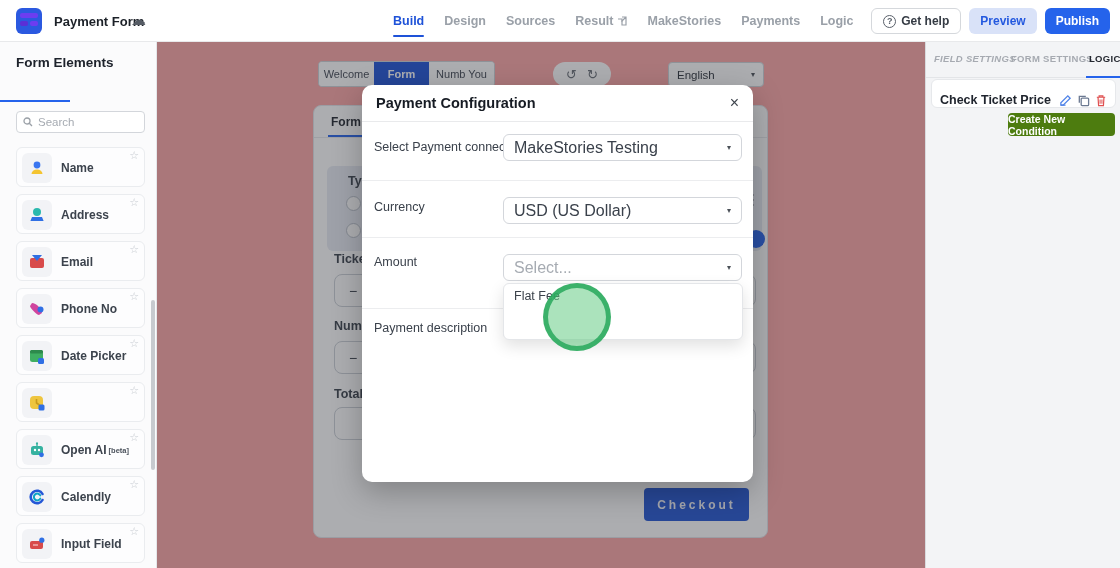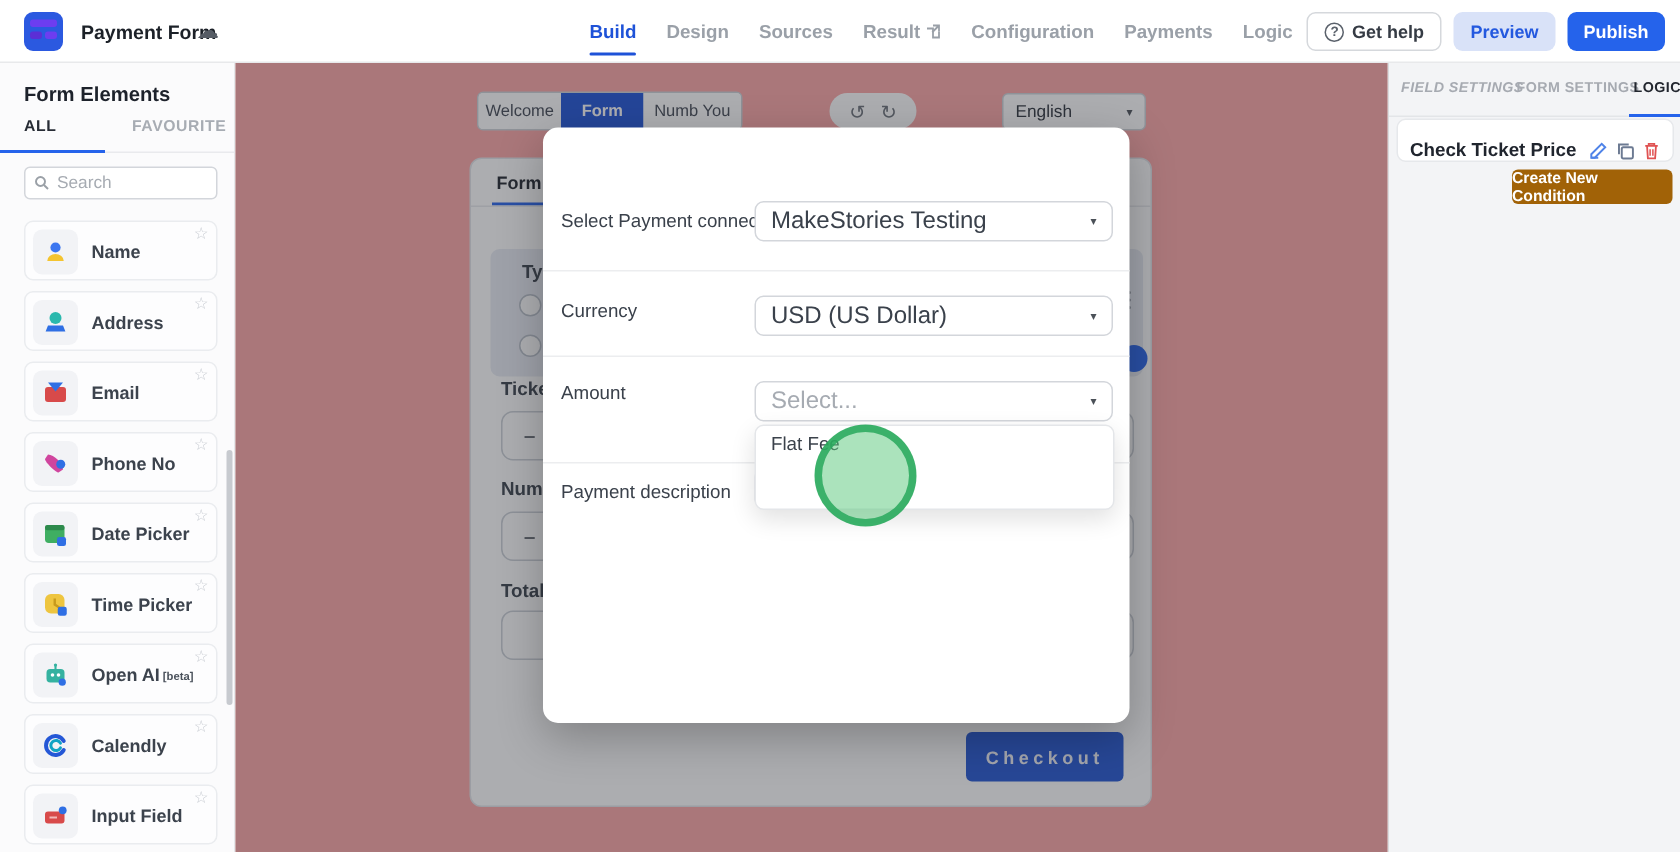--- a/index.html
+++ b/index.html
@@ -105,21 +105,21 @@
   .rsb-tabs { position:absolute; left:0; top:0; width:195px; height:36px; border-bottom:1px solid #e3e5e8; }
   .rsb-tab { position:absolute; top:11px; font-size:9.5px; font-weight:700; letter-spacing:.3px;
              color:#a6aab1; cursor:pointer; }
   .rsb-tab.t1 { left:8px;font-style:italic; } .rsb-tab.t2 { left:85px; } .rsb-tab.t3 { left:163px; color:#23272f; }
   .rsb-underline { position:absolute; left:160px; top:34px; width:35px; height:2px; background:#2563eb; }
   .cond-card { position:absolute; left:5px; top:37px; width:185px; height:29px; background:#fff;
                border:1px solid #e6e8eb; border-radius:6px; display:flex; align-items:flex-end; padding:0 8px; }
   .cond-name { font-size:12.5px; font-weight:700; color:#20252e; flex:1; }
   .cond-icons { display:flex; gap:5px; align-items:center; }
   .cond-icons svg { cursor:pointer; }
-  .create-btn { position:absolute; left:82px; top:71px; width:107px; height:23px; background:#a16207;
+  .create-btn { position:absolute; left:82px; top:71px; width:107px; height:23px; background:#4d7c0f;
                 border-radius:4px; color:#fff; font-size:10.5px; font-weight:600;
                 display:flex; align-items:center; justify-content:center; cursor:pointer; }
 
   
   .modal { position:absolute; left:362px; top:85px; width:391px; height:397px; background:#fff;
            border-radius:10px; box-shadow:0 10px 30px rgba(0,0,0,0.25); z-index:50; }
   .m-header { position:absolute; left:0; top:0; width:100%; height:37px; border-bottom:1px solid #e9eaec;
               display:flex; align-items:center; padding:0 14px; justify-content:space-between; }
   .m-title { font-size:14.5px; font-weight:700; color:#161b23; }
   .m-close { font-size:16px; color:#3f454d; cursor:pointer; line-height:1; }
@@ -159,40 +159,36 @@
       <span class="nav-item active">Build</span>
       <span class="nav-item">Design</span>
       <span class="nav-item">Sources</span>
       <span class="nav-item">
           <span>Result</span>
           <svg class="ext-icon" viewBox="0 0 10 10">
             <path d="M1 3h4v6H9V5" fill="none" stroke="#9aa0a8" stroke-width="1.2"></path>
             <path d="M5 1h4v4M9 1L4.5 5.5" fill="none" stroke="#9aa0a8" stroke-width="1.2"></path>
           </svg>
         </span>
-      <span class="nav-item">Configuration</span>
+      <span class="nav-item">MakeStories</span>
       <span class="nav-item">Payments</span>
       <span class="nav-item">Logic</span>
     </div>
     <div class="top-actions">
       <div class="btn btn-ghost">
         <span class="help-circ">?</span>
         <span>Get help</span>
       </div>
       <div class="btn btn-soft">Preview</div>
       <div class="btn btn-primary">Publish</div>
     </div>
   </div>
 
   <div class="lsb">
     <div class="lsb-title">Form Elements</div>
-    <div class="lsb-tabs">
-      <span class="lsb-tab all">ALL</span>
-      <span class="lsb-tab fav">FAVOURITE</span>
-    </div>
     <div class="lsb-underline"></div>
     <div class="search-box">
       <svg width="10" height="10" viewBox="0 0 10 10">
           <circle cx="4" cy="4" r="3" fill="none" stroke="#9aa0a7" stroke-width="1.3"></circle>
           <path d="M6.3 6.3L9 9" stroke="#9aa0a7" stroke-width="1.3"></path>
         </svg>
       <input placeholder="Search" style="">
     </div>
 
     <div class="el-card" style="top:105px">
@@ -247,21 +243,20 @@
       <span class="el-star">☆</span>
     </div>
     <div class="el-card" style="top:340px">
       <span class="el-tile">
           <svg width="18" height="18" viewBox="0 0 18 18">
             <rect x="2" y="2" width="13" height="13" rx="4" fill="#eec53f"></rect>
             <path d="M8.5 5v4l3 2" stroke="#c79a1d" stroke-width="1.6" fill="none"></path>
             <rect x="10.5" y="10.5" width="6" height="6" rx="1.5" fill="#2f6fe4"></rect>
           </svg>
         </span>
-      <span class="el-label">Time Picker</span>
       <span class="el-star">☆</span>
     </div>
     <div class="el-card" style="top:387px">
       <span class="el-tile">
           <svg width="18" height="18" viewBox="0 0 18 18">
             <rect x="3" y="5" width="12" height="9" rx="2.5" fill="#35b2a0"></rect>
             <circle cx="7" cy="9" r="1.2" fill="#fff"></circle>
             <circle cx="11" cy="9" r="1.2" fill="#fff"></circle>
             <path d="M9 5V2.6" stroke="#35b2a0" stroke-width="1.4"></path>
             <circle cx="9" cy="2.4" r="1.1" fill="#35b2a0"></circle>
@@ -379,20 +374,24 @@
         <svg width="12" height="13" viewBox="0 0 12 14">
             <path d="M1.5 3.5h9M4 3.5V2h4v1.5M2.8 3.5l.6 9h5.2l.6-9" fill="none" stroke="#e05252" stroke-width="1.3"></path>
             <path d="M5 6v4.5M7 6v4.5" stroke="#e05252" stroke-width="1.1"></path>
           </svg>
       </span>
     </div>
     <div class="create-btn">Create New Condition</div>
   </div>
 
   <div class="modal">
+    <div class="m-header">
+      <span class="m-title">Payment Configuration</span>
+      <span class="m-close">×</span>
+    </div>
 
     <div class="m-label" style="top:55px">Select Payment connection</div>
     <div class="m-select" style="top:49px">
       <span class="val">MakeStories Testing</span>
       <span class="caret">▾</span>
     </div>
     <div class="m-div" style="top:95px"></div>
 
     <div class="m-label" style="top:115px">Currency</div>
     <div class="m-select" style="top:112px">

